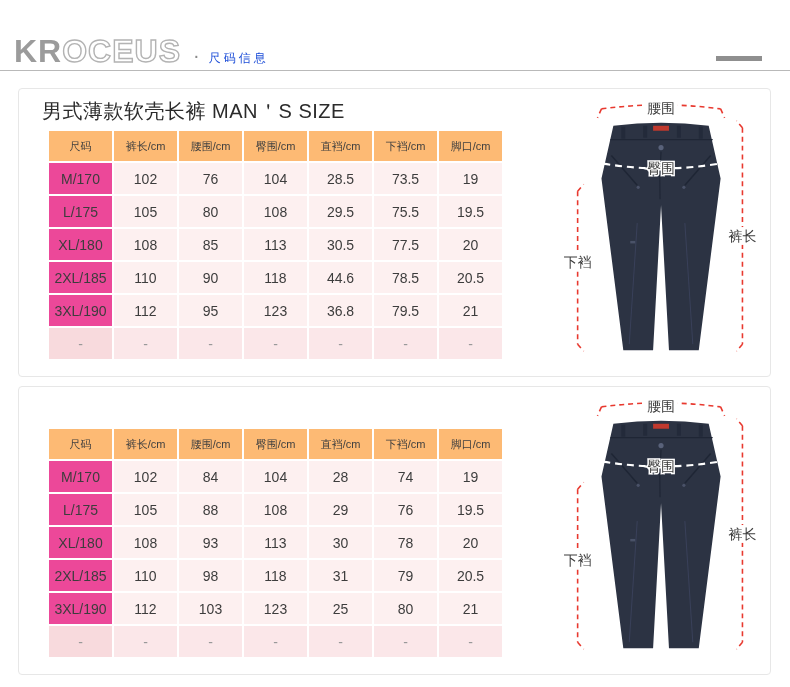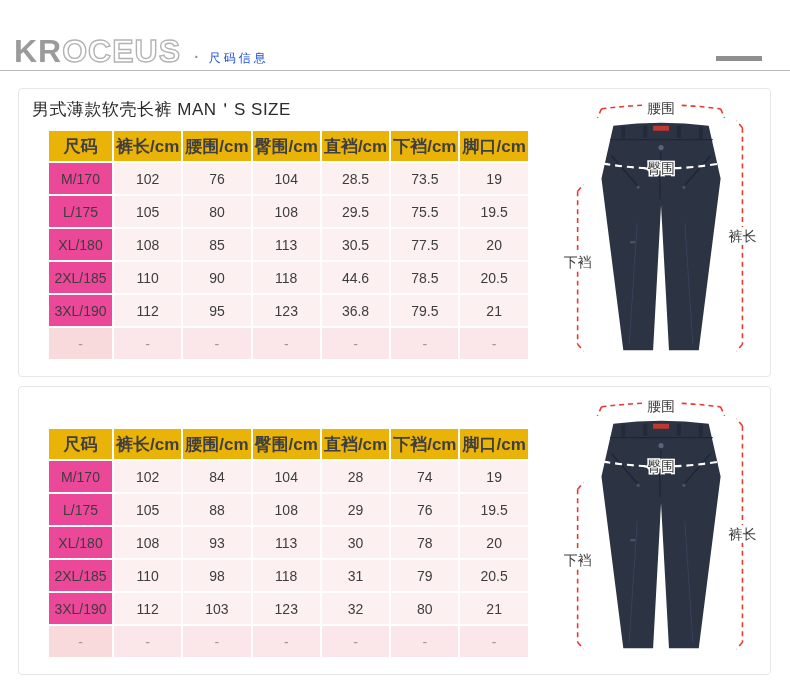--- a/index.html
+++ b/index.html
@@ -16,26 +16,26 @@
   .logo-outline { color:#ffffff; -webkit-text-stroke:1.4px #b3b3b3; text-stroke:1.4px #b3b3b3; }
   .hdr-dot { color:#8a8a8a; font-size:20px; margin:0 9px 0 12px; }
   .hdr-sub { color:#1d4ed8; font-size:12px; letter-spacing:3px; }
   .hdr-dash { position:absolute; right:28px; top:56px; width:46px; height:5px; background:#8f8f8f; }
 
   
   .panel { position:absolute; left:18px; width:753px; height:289px;
     border:1px solid #e7e7e7; border-radius:4px; background:#fff; }
   .panel-1 { top:88px; }
   .panel-2 { top:386px; }
-  .panel-title { position:absolute; left:13px; top:9px; font-size:17px; color:#2b2b2b; letter-spacing:0.5px; }
+  .panel-title { position:absolute; left:23px; top:9px; font-size:20px; color:#2b2b2b; letter-spacing:0.5px; }
 
   
   table.size { position:absolute; left:28px; top:40px; border-collapse:separate; border-spacing:2px; }
-  table.size th { width:63px; height:30px; background:#eab308; font-weight:bold;
-    font-size:17px; color:#3f3f3f; text-align:center; white-space:nowrap; padding:0 2px; }
+  table.size th { width:63px; height:30px; background:#fdba74; font-weight:normal;
+    font-size:11px; color:#3f3f3f; text-align:center; white-space:nowrap; padding:0 2px; }
   table.size td { width:63px; height:31px; background:#fdf0f0; font-size:14px;
     color:#3d3d3d; text-align:center; white-space:nowrap; }
   table.size td.first-col { background:#ec4899; }
   table.size tr.last-row td { background:#fbe7e9; color:#999; }
   table.size tr.last-row td.first-col { background:#f8dadd; }
 
   
   .pants-wrap { position:absolute; left:530px; top:5px; width:234px; height:280px; }
   .ann-label { font-size:14px; fill:#3c3c3c; }
 </style>
@@ -210,21 +210,21 @@
             <td>118</td>
             <td>31</td>
             <td>79</td>
             <td>20.5</td>
           </tr>
           <tr>
             <td class="first-col">3XL/190</td>
             <td>112</td>
             <td>103</td>
             <td>123</td>
-            <td>32</td>
+            <td>25</td>
             <td>80</td>
             <td>21</td>
           </tr>
           <tr class="last-row">
             <td class="first-col">-</td>
             <td>-</td>
             <td>-</td>
             <td>-</td>
             <td>-</td>
             <td>-</td>

